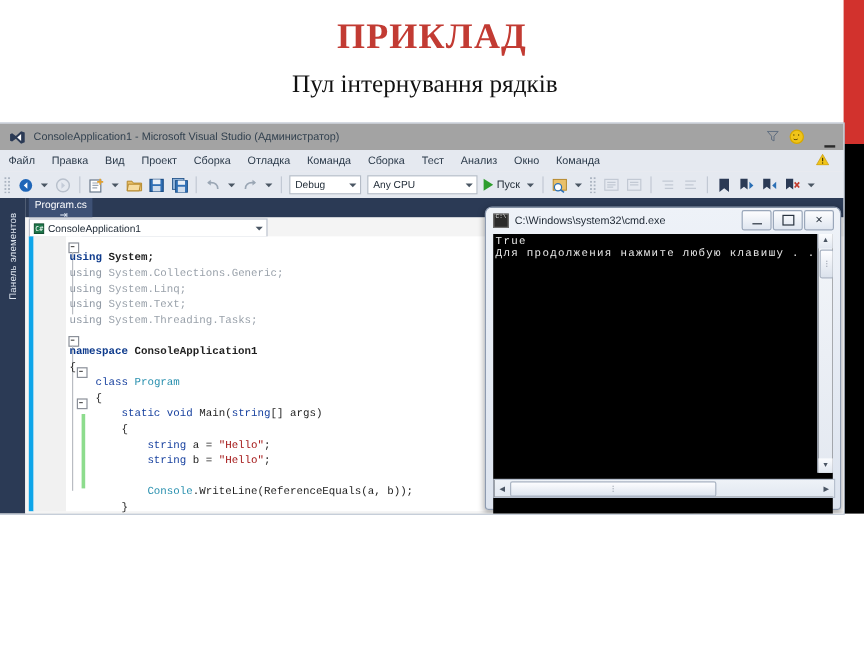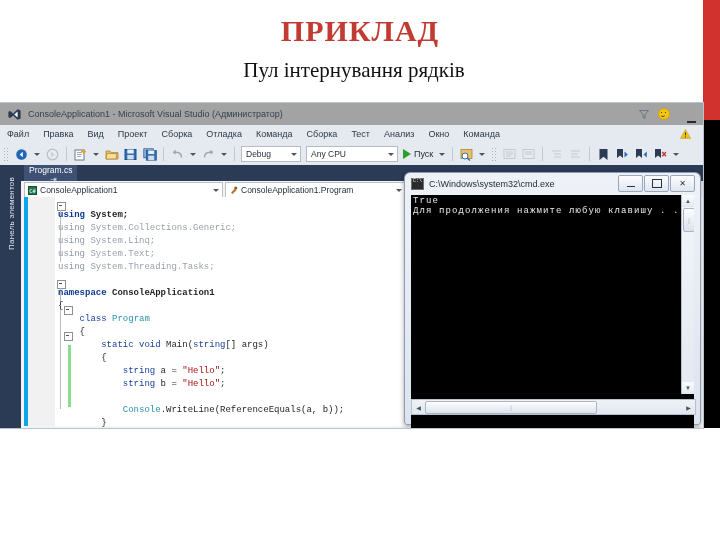--- a/index.html
+++ b/index.html
@@ -443,30 +443,20 @@
       <div class="nav-combo left">
         <span class="nav-ico">
           <svg width="9" height="9" viewBox="0 0 9 9">
               <rect x="0.5" y="0.5" width="8" height="8" fill="#1f7a4d" stroke="#145032"></rect>
               <text x="1.3" y="6.6" font-size="5.5" fill="#fff" font-family="monospace">C#</text>
             </svg>
         </span>
         <span>ConsoleApplication1</span>
         <span class="nav-arrow"></span>
       </div>
-      <div class="nav-combo right">
-        <span class="nav-ico">
-          <svg width="9" height="9" viewBox="0 0 9 9">
-              <path d="M2 6.5 6 2.5l1.6 1.6L3.6 8z" fill="#b07a2b"></path>
-              <circle cx="6.8" cy="2" r="1.5" fill="#8c5c18"></circle>
-            </svg>
-        </span>
-        <span>ConsoleApplication1.Program</span>
-        <span class="nav-arrow"></span>
-      </div>
     </div>
 
     <div class="code-pane">
       <div class="glyph-gutter"></div>
       <div class="fold-gutter">
         <span class="fold-box" style="left:2px;top:5px;"></span>
         <span class="fold-line" style="left:5px;top:13px;height:52px;"></span>
         <span class="fold-box" style="left:2px;top:83px;"></span>
         <span class="fold-line" style="left:5px;top:91px;height:121px;"></span>
         <span class="fold-box" style="left:9px;top:109px;"></span>

